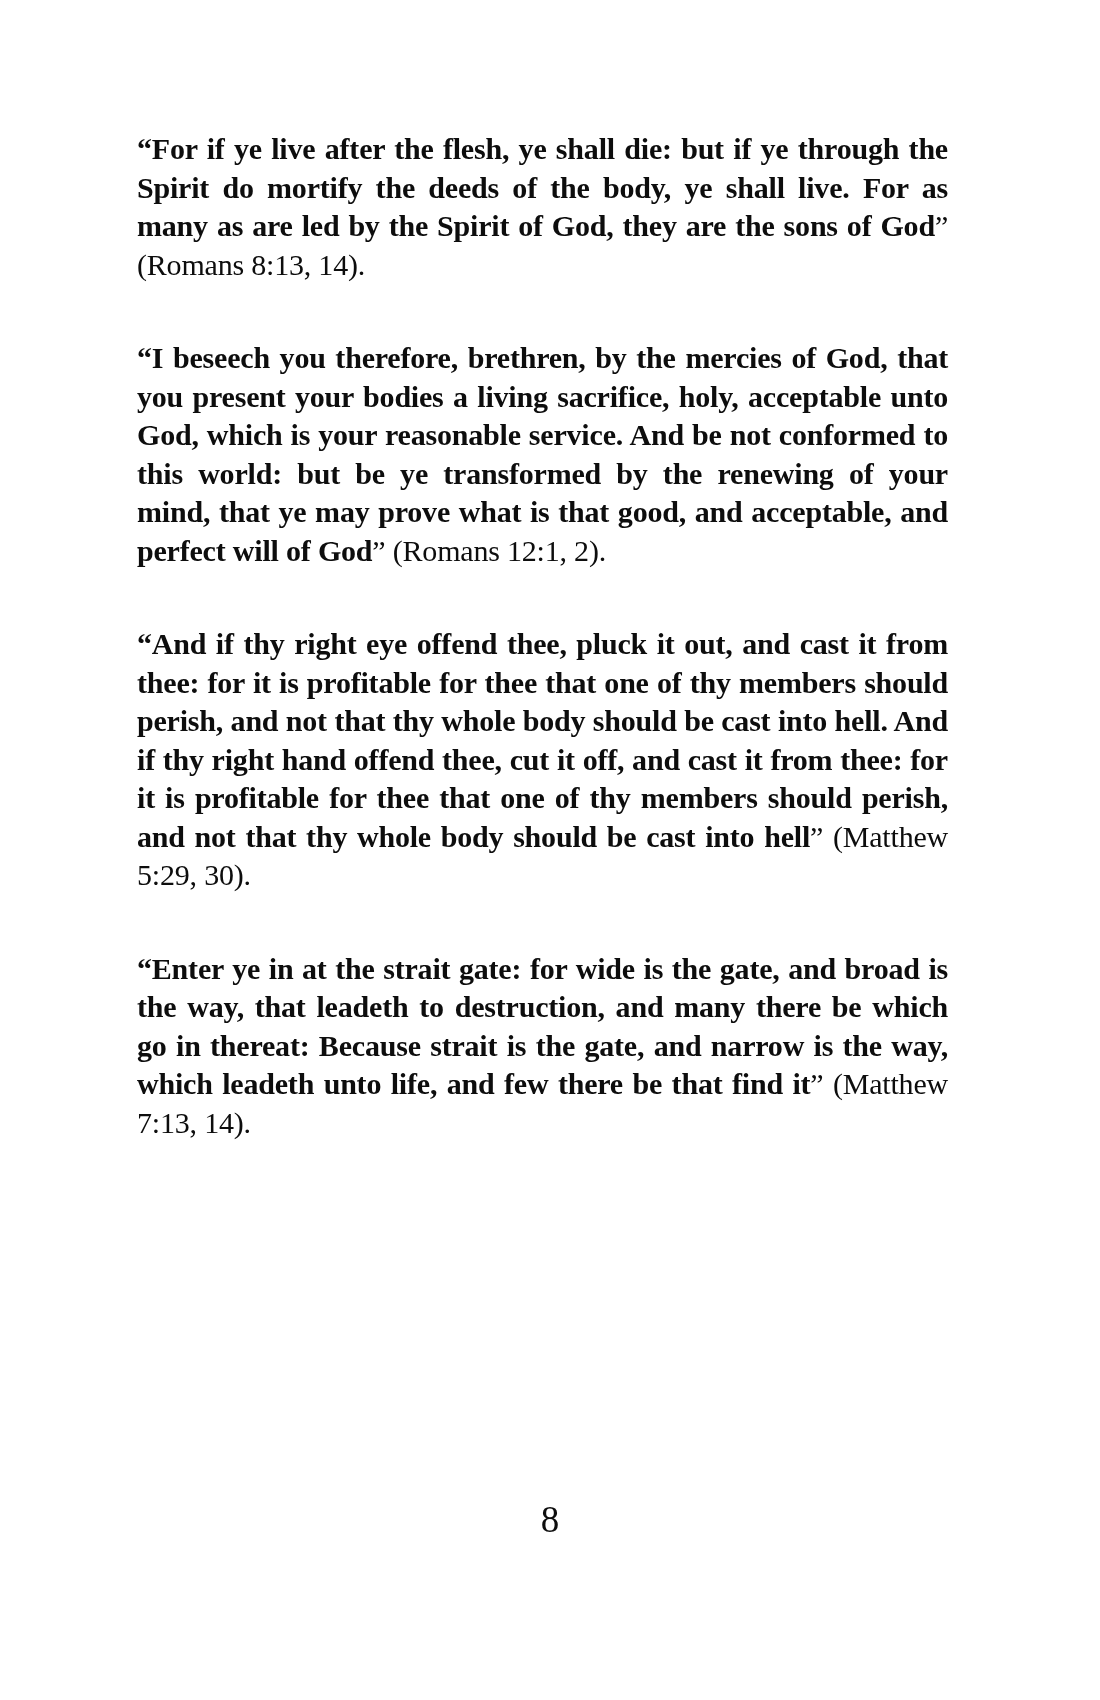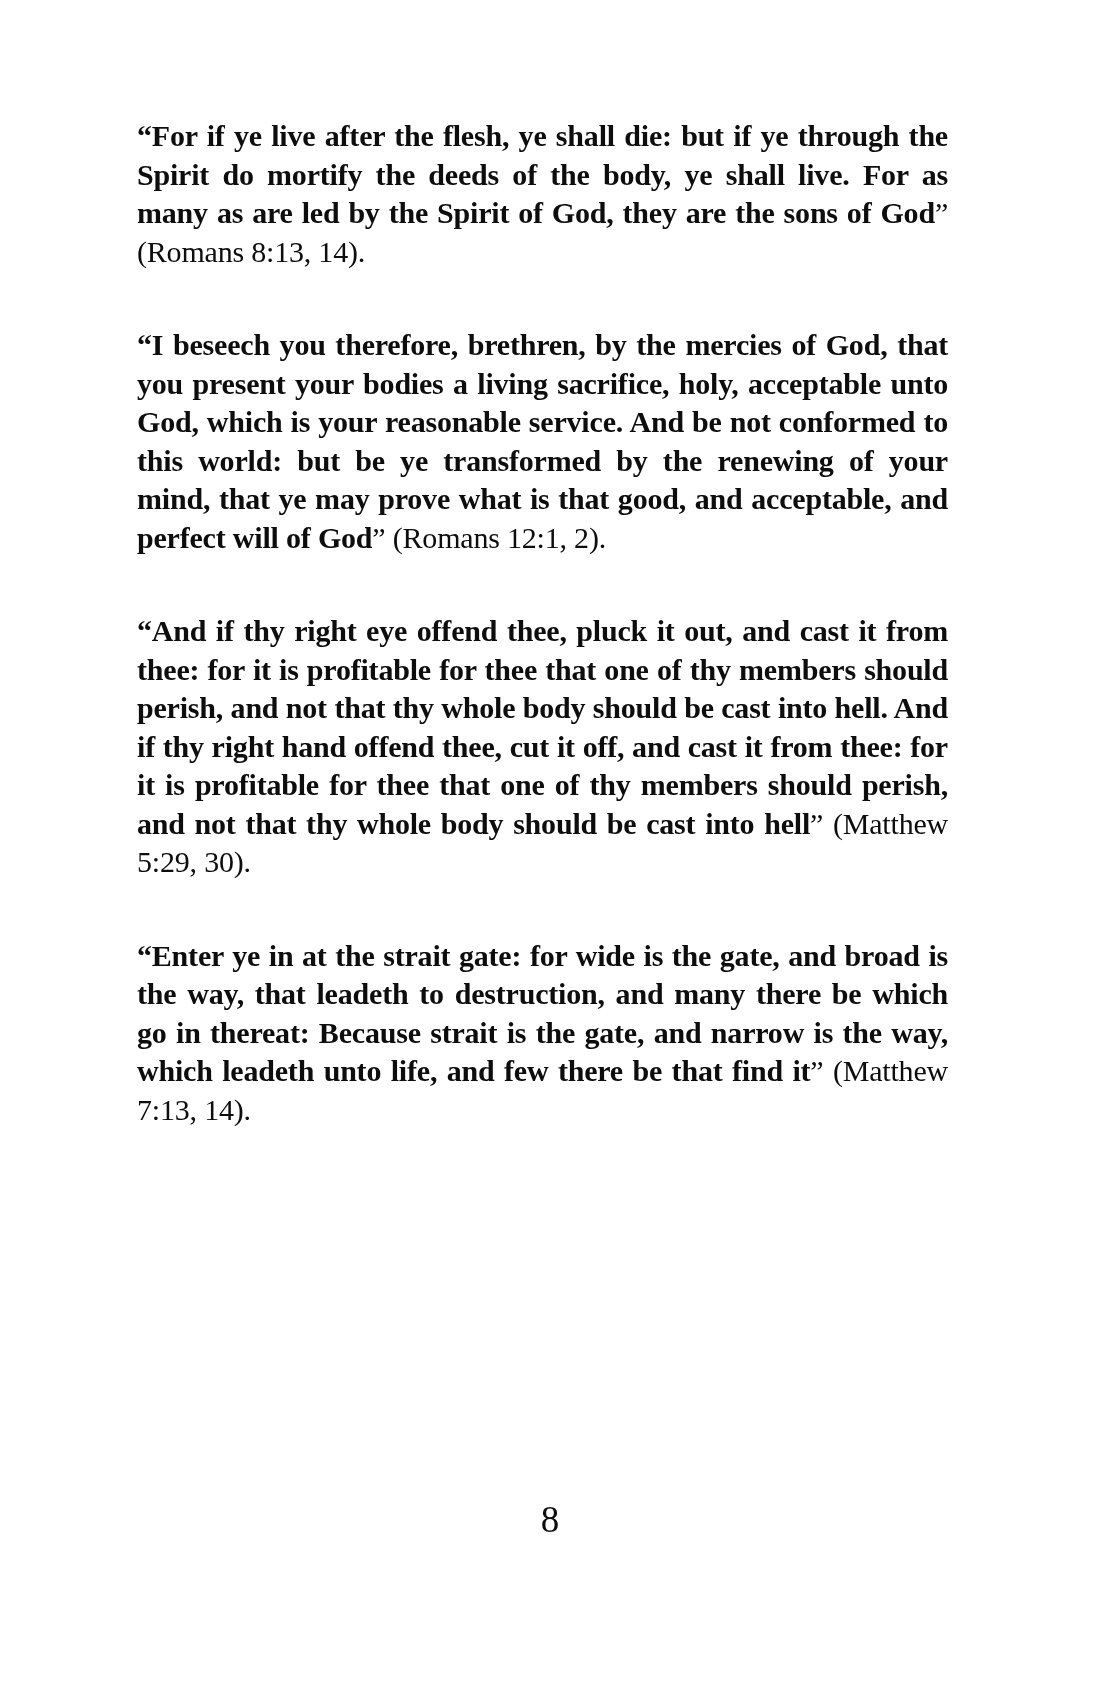--- a/index.html
+++ b/index.html
@@ -12,21 +12,21 @@
     width: 1100px;
     height: 1700px;
     background: #ffffff;
     color: #0d0d0d;
     font-family: "Liberation Serif", serif;
     overflow: hidden;
   }
   .text-block {
     position: absolute;
     left: 137px;
-    top: 117px;
+    top: 130px;
     width: 811px;
   }
   .para {
     margin: 0 0 55px 0;
     font-size: 30px;
     line-height: 38.5px;
     letter-spacing: -0.2px;
     text-align: justify;
     text-justify: inter-word;
   }

